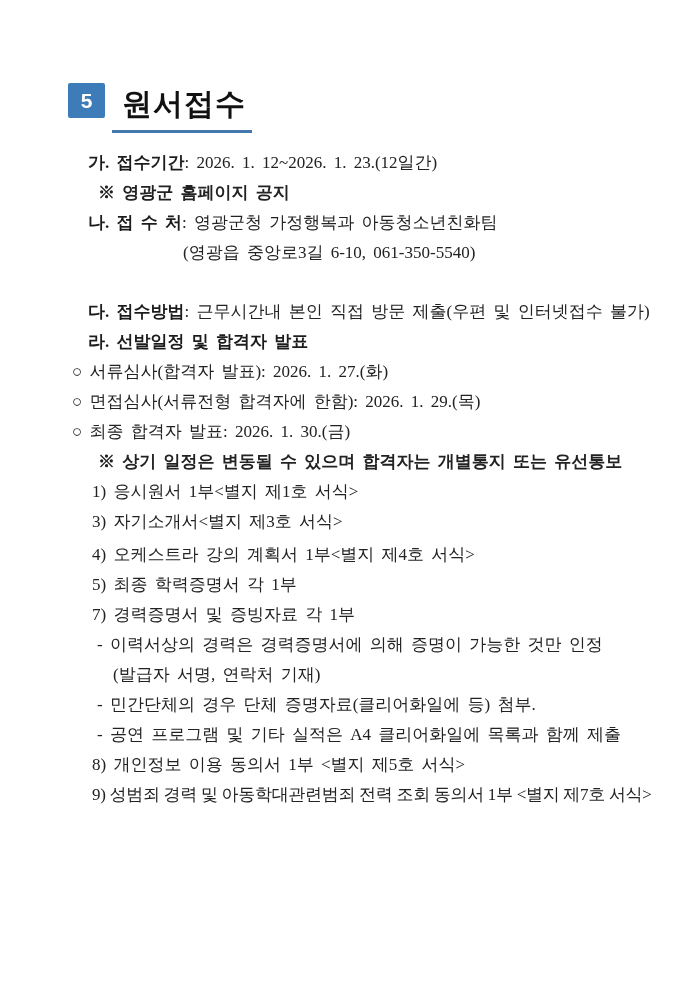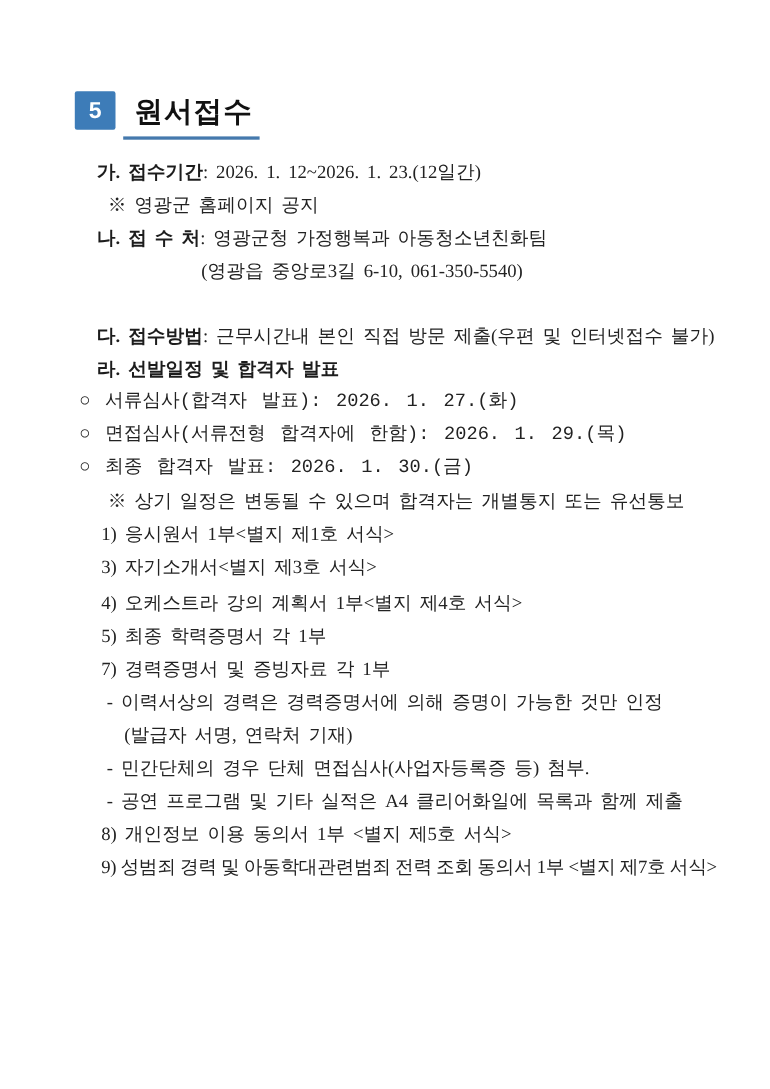--- a/index.html
+++ b/index.html
@@ -36,41 +36,41 @@
     border-radius: 2px;
   }
   .title-wrap {
     margin-left: 7px;
     padding: 1px 6px 5px 10px;
     border-bottom: 3px solid #4579ad;
   }
   .title {
     font-family: "Liberation Sans", "DejaVu Sans", sans-serif;
     font-weight: bold;
-    font-size: 26px;
+    font-size: 30px;
     letter-spacing: 1px;
     color: #111111;
   }
   
   .doc-body {
     margin-top: 15px;
     padding-left: 68px;
     padding-right: 20px;
     font-size: 17px;
     line-height: 30px;
     word-spacing: 3px;
   }
   .line {
     white-space: nowrap;
   }
   .line .bold { font-weight: bold; color: #1c1c1c; }
   .lv-ga    { padding-left: 20px; }
-  .lv-note  { padding-left: 30px; }
+  .lv-note  { padding-left: 30px; font-weight: bold; }
   .lv-addr  { padding-left: 115px; }
-  .lv-circle{ padding-left: 4px; font-family: Liberation Mono, monospace; }
+  .lv-circle{ padding-left: 4px; }
   .lv-num   { padding-left: 24px; }
   .lv-dash  { padding-left: 29px; }
   .lv-paren { padding-left: 45px; }
   .gap-lg { margin-top: 29px; }
   .gap-sm { margin-top: 3px; }
   .tight  { word-spacing: 0; letter-spacing: -0.3px; }
 </style>
 </head>
 <body>
 
@@ -92,18 +92,18 @@
       <div class="line lv-circle"><span>○ 면접심사(서류전형 합격자에 한함): 2026. 1. 29.(목)</span></div>
       <div class="line lv-circle"><span>○ 최종 합격자 발표: 2026. 1. 30.(금)</span></div>
       <div class="line lv-note"><span>※ 상기 일정은 변동될 수 있으며 합격자는 개별통지 또는 유선통보</span></div>
       <div class="line lv-num"><span>1) 응시원서 1부&lt;별지 제1호 서식&gt;</span></div>
       <div class="line lv-num"><span>3) 자기소개서&lt;별지 제3호 서식&gt;</span></div>
       <div class="line lv-num gap-sm"><span>4) 오케스트라 강의 계획서 1부&lt;별지 제4호 서식&gt;</span></div>
       <div class="line lv-num"><span>5) 최종 학력증명서 각 1부</span></div>
       <div class="line lv-num"><span>7) 경력증명서 및 증빙자료 각 1부</span></div>
       <div class="line lv-dash"><span>- 이력서상의 경력은 경력증명서에 의해 증명이 가능한 것만 인정</span></div>
       <div class="line lv-paren"><span>(발급자 서명, 연락처 기재)</span></div>
-      <div class="line lv-dash"><span>- 민간단체의 경우 단체 면접심사(사업자등록증 등) 첨부.</span></div>
+      <div class="line lv-dash"><span>- 민간단체의 경우 단체 증명자료(클리어화일에 등) 첨부.</span></div>
       <div class="line lv-dash"><span>- 공연 프로그램 및 기타 실적은 A4 클리어화일에 목록과 함께 제출</span></div>
       <div class="line lv-num"><span>8) 개인정보 이용 동의서 1부 &lt;별지 제5호 서식&gt;</span></div>
       <div class="line lv-num tight"><span>9) 성범죄 경력 및 아동학대관련범죄 전력 조회 동의서 1부 &lt;별지 제7호 서식&gt;</span></div>
     </div>
 </div>
 
 </body></html>

